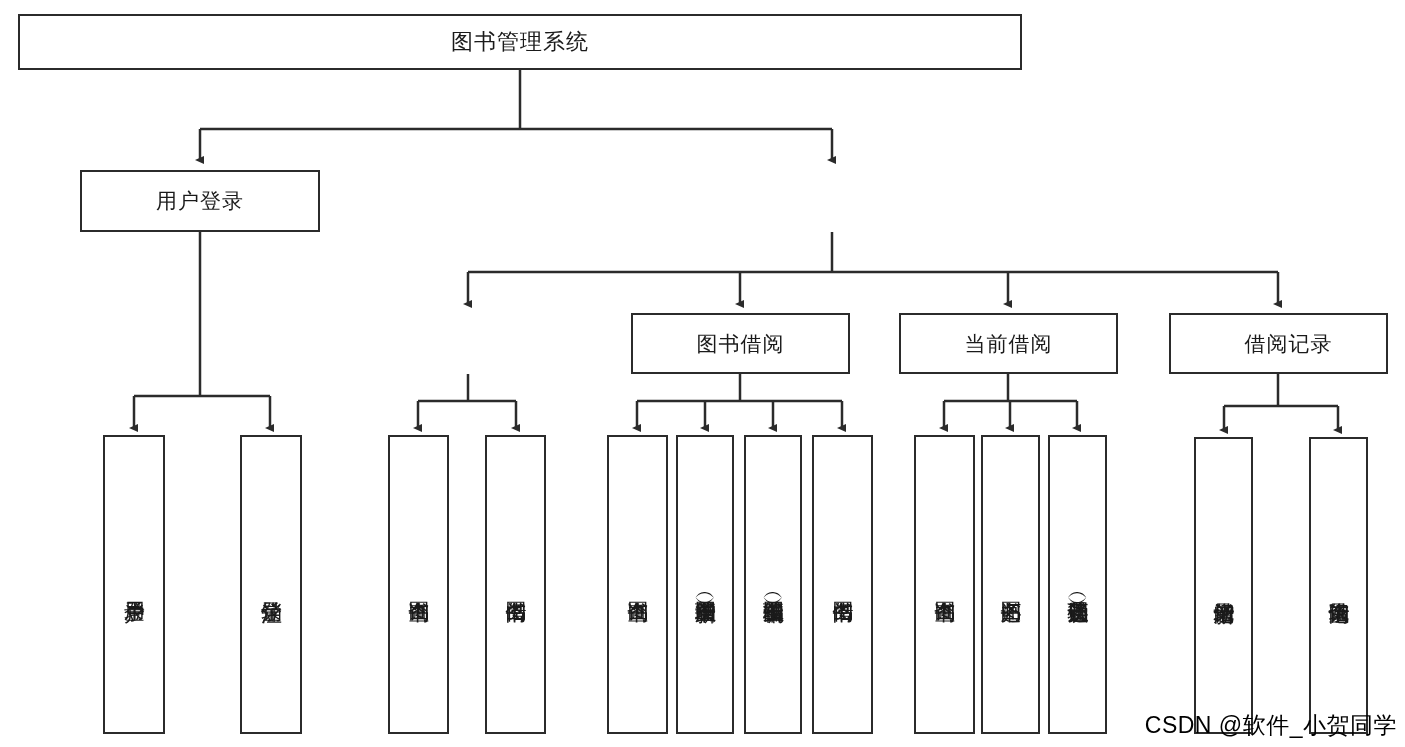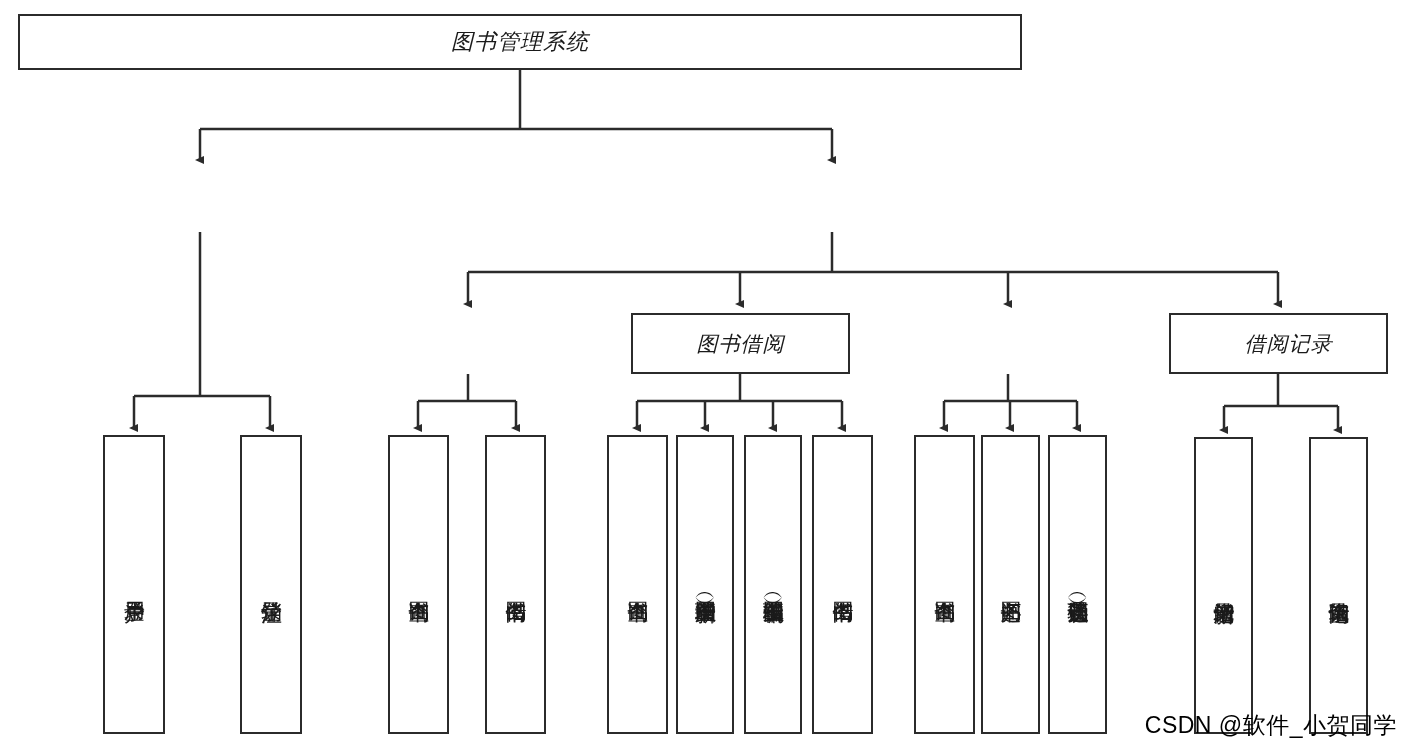--- a/index.html
+++ b/index.html
@@ -32,21 +32,20 @@
     background: #ffffff;
     display: flex;
     align-items: center;
     justify-content: center;
     color: #1a1a1a;
   }
   .node.horiz {
     font-size: 21px;
     letter-spacing: 1px;
     line-height: 1.2;
-    font-style: italic;
   }
   .node.root {
     font-size: 22px;
   }
   .node.leaf {
     font-size: 21px;
     line-height: 1.28;
     letter-spacing: 0px;
     padding: 4px 0;
   }
@@ -119,23 +118,29 @@
       <path d="M1224,406 L1338,406"></path>
       <path d="M1224,406 L1224,430" marker-end="url(#arrow)"></path>
       <path d="M1338,406 L1338,430" marker-end="url(#arrow)"></path>
     </g>
   </svg>
 
   <div class="node root horiz" style="left:18px; top:14px; width:1004px; height:56px;">
     <span>图书管理系统</span>
   </div>
 
+  <div class="node horiz" style="left:80px; top:170px; width:240px; height:62px;">
+    <span>用户登录</span>
+  </div>
 
   <div class="node horiz" style="left:631px; top:313px; width:219px; height:61px;">
     <span>图书借阅</span>
+  </div>
+  <div class="node horiz" style="left:899px; top:313px; width:219px; height:61px;">
+    <span>当前借阅</span>
   </div>
   <div class="node horiz" style="left:1169px; top:313px; width:219px; height:61px;padding-left:20px;">
     <span>借阅记录</span>
   </div>
 
   <div class="node leaf" style="left:103px; top:435px; width:62px; height:299px;">
     <span class="vtext">用户登录</span>
   </div>
   <div class="node leaf" style="left:240px; top:435px; width:62px; height:299px;">
     <span class="vtext">注销登录</span>

